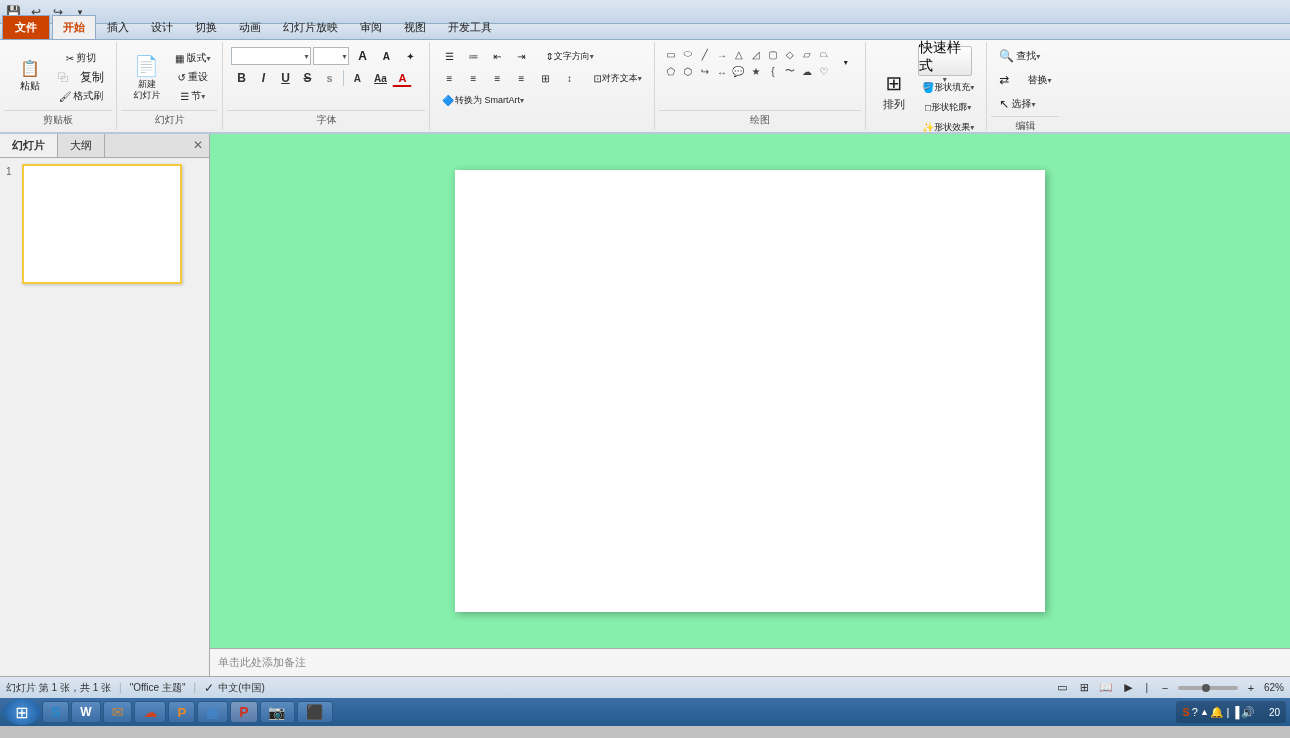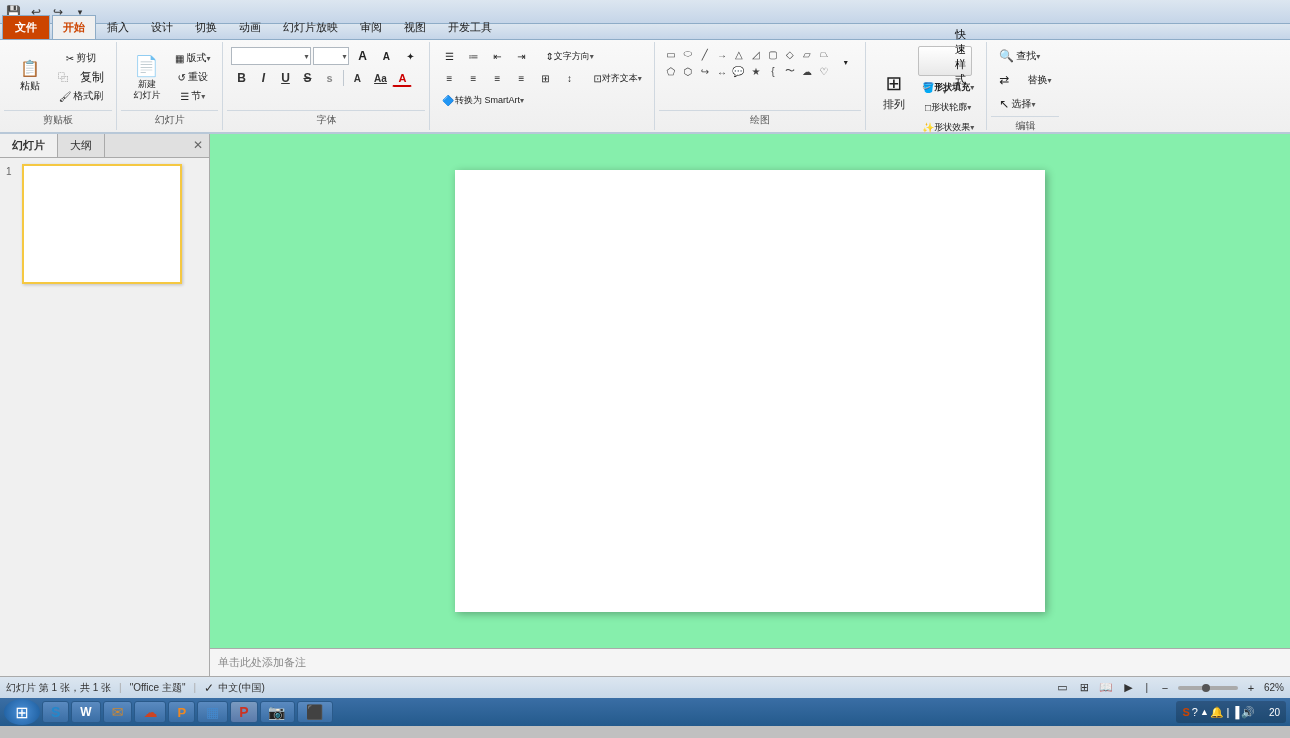--- a/index.html
+++ b/index.html
@@ -564,26 +564,26 @@
   </div>
 
   <div class="ribbon-group">
     <div class="ribbon-group-content" style="gap:4px;">
       <div class="arrange-btn">
         <div style="font-size:20px;margin-bottom:2px;">⊞</div>
         <div style="font-size:11px;">排列</div>
       </div>
       <div style="display:flex;flex-direction:column;gap:2px;">
         <div class="styles-area" style="width:54px;height:30px;">
-          <span style="font-size:11px;margin-left:36px;">快速样式</span>
+          <span style="font-size:14px;">快速样式</span>
           <span class="dropdown-arrow">▾</span>
         </div>
         <div class="rb-btn-small">
           <span>🪣</span>
-          <span style="font-size:9px;font-weight:bold;">形状填充</span>
+          <span style="font-size:9px;">形状填充</span>
           <span class="dropdown-arrow">▾</span>
         </div>
         <div class="rb-btn-small">
           <span>□</span>
           <span style="font-size:9px;">形状轮廓</span>
           <span class="dropdown-arrow">▾</span>
         </div>
         <div class="rb-btn-small">
           <span>✨</span>
           <span style="font-size:9px;">形状效果</span>

